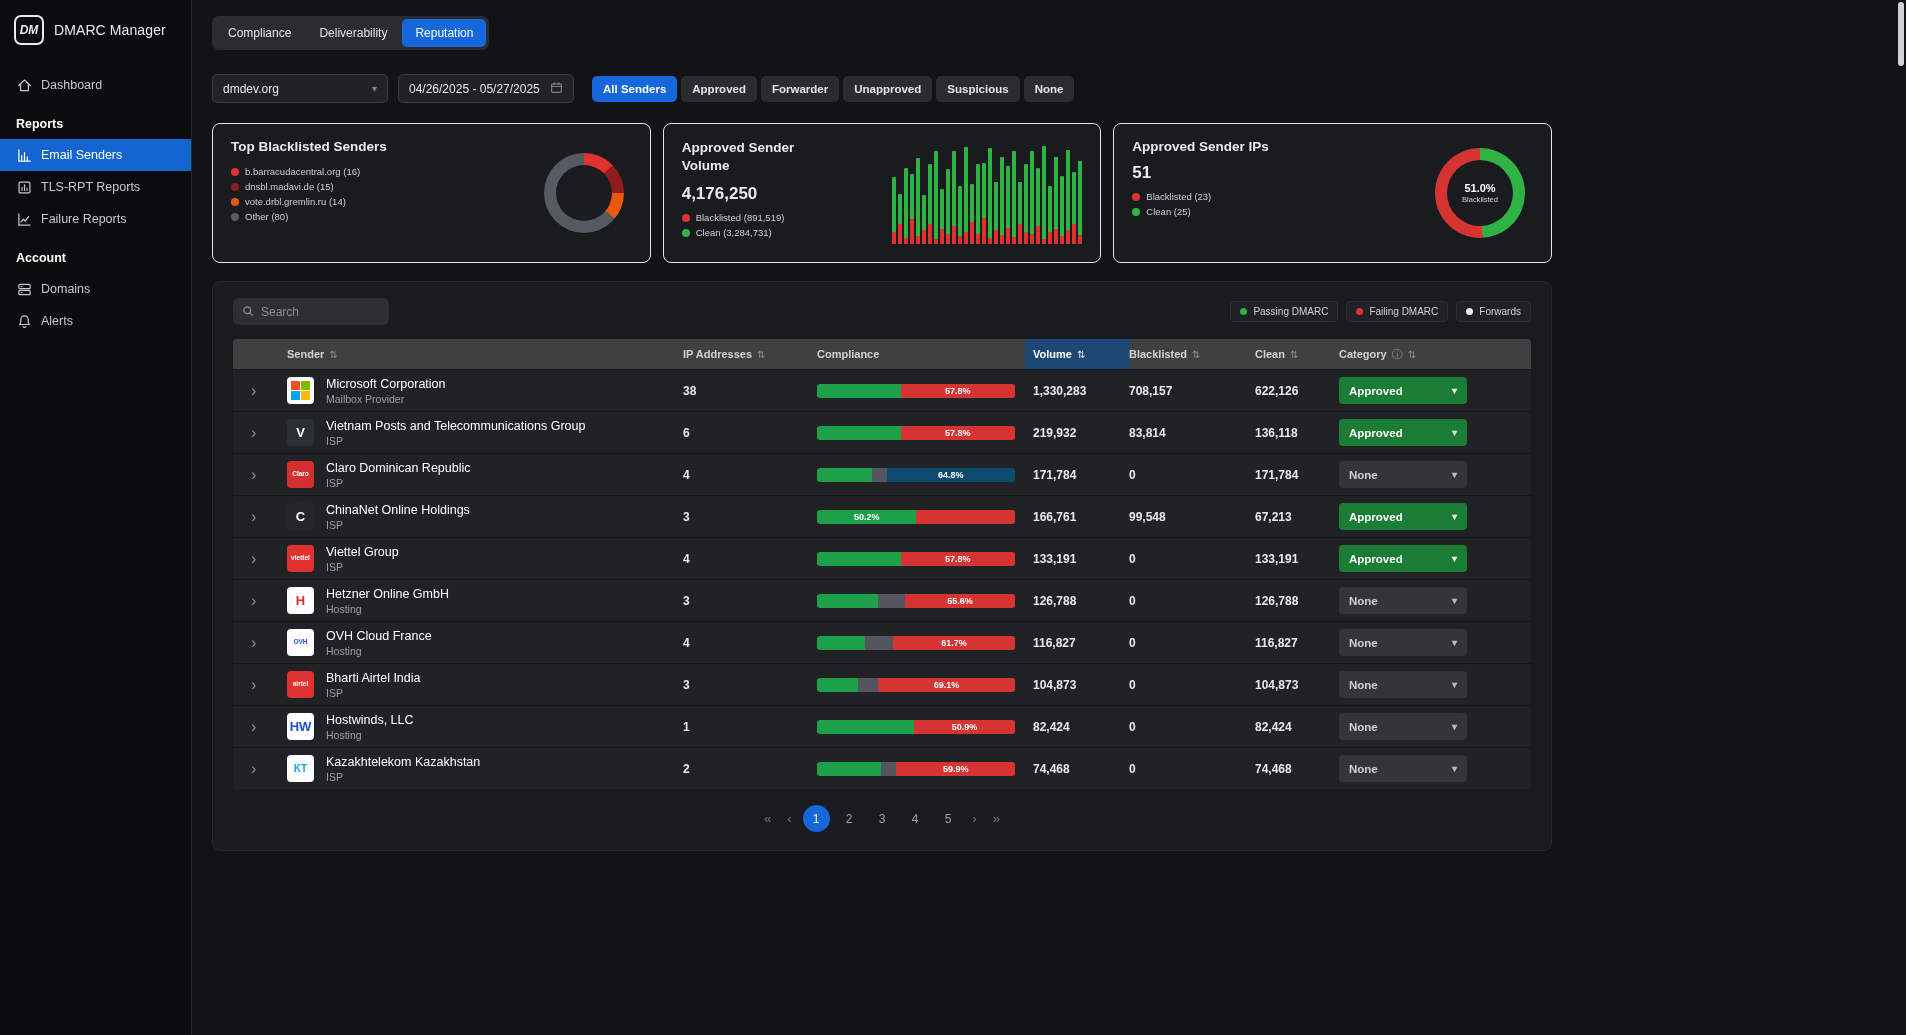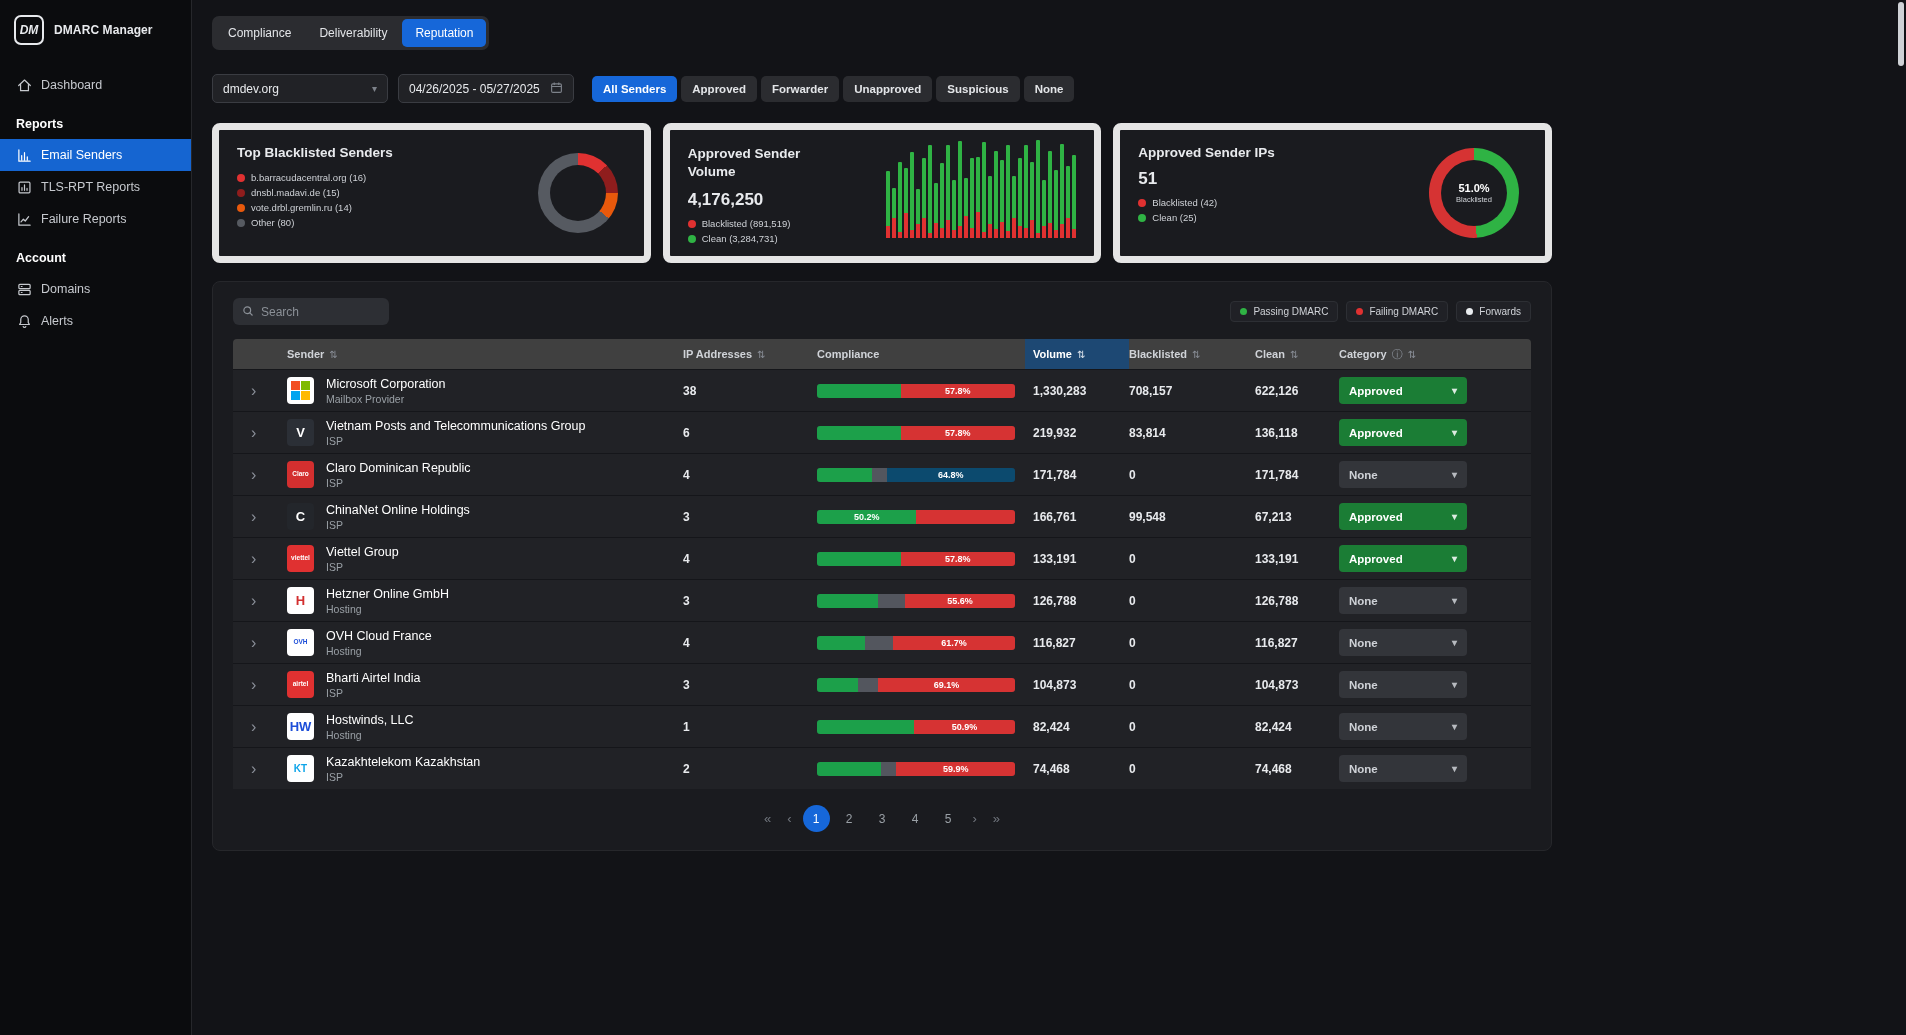--- a/index.html
+++ b/index.html
@@ -8,21 +8,21 @@
     background:#121317;
     color:#e8eaed;
     font-family:"Liberation Sans", sans-serif;
     overflow:hidden;
     position:relative;
   }
   
   .sidebar { position:fixed; left:0; top:0; bottom:0; width:192px; background:#0b0c0e; border-right:1px solid #26272b; z-index:5; }
   .logo-row { display:flex; align-items:center; gap:10px; padding:15px 14px 24px 14px; }
   .logo-box { width:30px; height:30px; border:2px solid #e8eaed; border-radius:7px; display:flex; align-items:center; justify-content:center; font-style:italic; font-weight:700; font-size:12px; flex:0 0 auto; }
-  .app-title { font-size:12px; font-weight:700; letter-spacing:.1px; }
+  .app-title { font-size:14px; font-weight:400; letter-spacing:.1px; }
   .side-header { padding:16px 16px 8px 16px; font-size:12.5px; font-weight:700; color:#ffffff; }
   .side-item { display:flex; align-items:center; gap:9px; padding:8px 16px; font-size:12.5px; color:#c6c9ce; cursor:pointer; }
   .side-item.active { background:#1565d1; color:#fff; }
   .side-icon { width:16px; height:16px; display:inline-flex; align-items:center; justify-content:center; flex:0 0 auto; }
   .side-icon svg { stroke-linecap:round; stroke-linejoin:round; }
   
   .main { margin-left:193px; padding:16px 0 0 19px; }
   .page-title { font-size:16px; font-weight:700; margin:4px 0 20px 0; }
   .tabs { display:inline-flex; background:#2b2c30; border-radius:7px; padding:3px; gap:2px; }
   .tab { padding:7px 13px; font-size:12px; border-radius:5px; color:#e3e5e8; cursor:pointer; }
@@ -30,21 +30,21 @@
   .filters { display:flex; align-items:center; gap:10px; margin-top:24px; }
   .select, .datebox { background:#212226; border:1px solid #3a3c42; border-radius:5px; height:29px; display:flex; align-items:center; justify-content:space-between; padding:0 10px; font-size:12px; color:#e8eaed; cursor:pointer; }
   .select { width:176px; }
   .datebox { width:176px; }
   .chev { color:#7d828a; font-size:10px; }
   .seg { display:flex; gap:4px; margin-left:8px; }
   .seg-btn { background:#2b2c30; border-radius:5px; padding:7px 11px; font-size:11.5px; font-weight:600; color:#e3e5e8; cursor:pointer; white-space:nowrap; }
   .seg-btn.active { background:#1667d9; color:#fff; }
   
   .cards { display:flex; gap:12px; margin-top:20px; width:1340px; }
-  .card { background:#1a1b1f; border:7px solid #e5e5e5; border-radius:8px; flex:1; height:140px; padding:15px 18px; position:relative; overflow:hidden; }
+  .card { background:#1a1b1f; border:1px solid #e5e5e5; border-radius:8px; flex:1; height:140px; padding:15px 18px; position:relative; overflow:hidden; }
   .card-title { font-size:13.5px; font-weight:700; }
   .w-narrow { max-width:150px; line-height:1.35; }
   .card-value { font-size:17px; font-weight:700; margin-top:9px; }
   .legend { margin-top:12px; display:flex; flex-direction:column; gap:4px; }
   .legend.tight { margin-top:8px; }
   .legend-item { display:flex; align-items:center; gap:6px; font-size:9.5px; color:#cfd2d7; }
   .dot { width:8px; height:8px; border-radius:50%; flex:0 0 auto; }
   .donut { position:absolute; right:26px; top:50%; transform:translateY(-50%); border-radius:50%; }
   .donut::after { content:""; position:absolute; inset:12px; border-radius:50%; background:#1a1b1f; }
   .donut-center { position:absolute; inset:0; display:flex; flex-direction:column; align-items:center; justify-content:center; z-index:2; }
@@ -360,21 +360,21 @@
             <div class="r" style="height:9px"></div>
           </div>
         </div>
     </div>
     <div class="card">
       <div class="card-title">Approved Sender IPs</div>
       <div class="card-value">51</div>
       <div class="legend tight" id="legend-ips">
           <div class="legend-item">
             <span class="dot" style="background:#e03131"></span>
-            <span>Blacklisted (42)</span>
+            <span>Blacklisted (23)</span>
           </div>
           <div class="legend-item">
             <span class="dot" style="background:#2fb344"></span>
             <span>Clean (25)</span>
           </div>
         </div>
       <div class="donut" id="donut-ips" style="width: 90px; height: 90px; background: conic-gradient(rgb(47, 179, 68) 0deg, rgb(47, 179, 68) 176.471deg, rgb(214, 51, 51) 176.471deg, rgb(214, 51, 51) 360deg);">
         <div class="donut-center">
           <span class="donut-pct">51.0%</span>
           <span class="donut-sub">Blacklisted</span>

